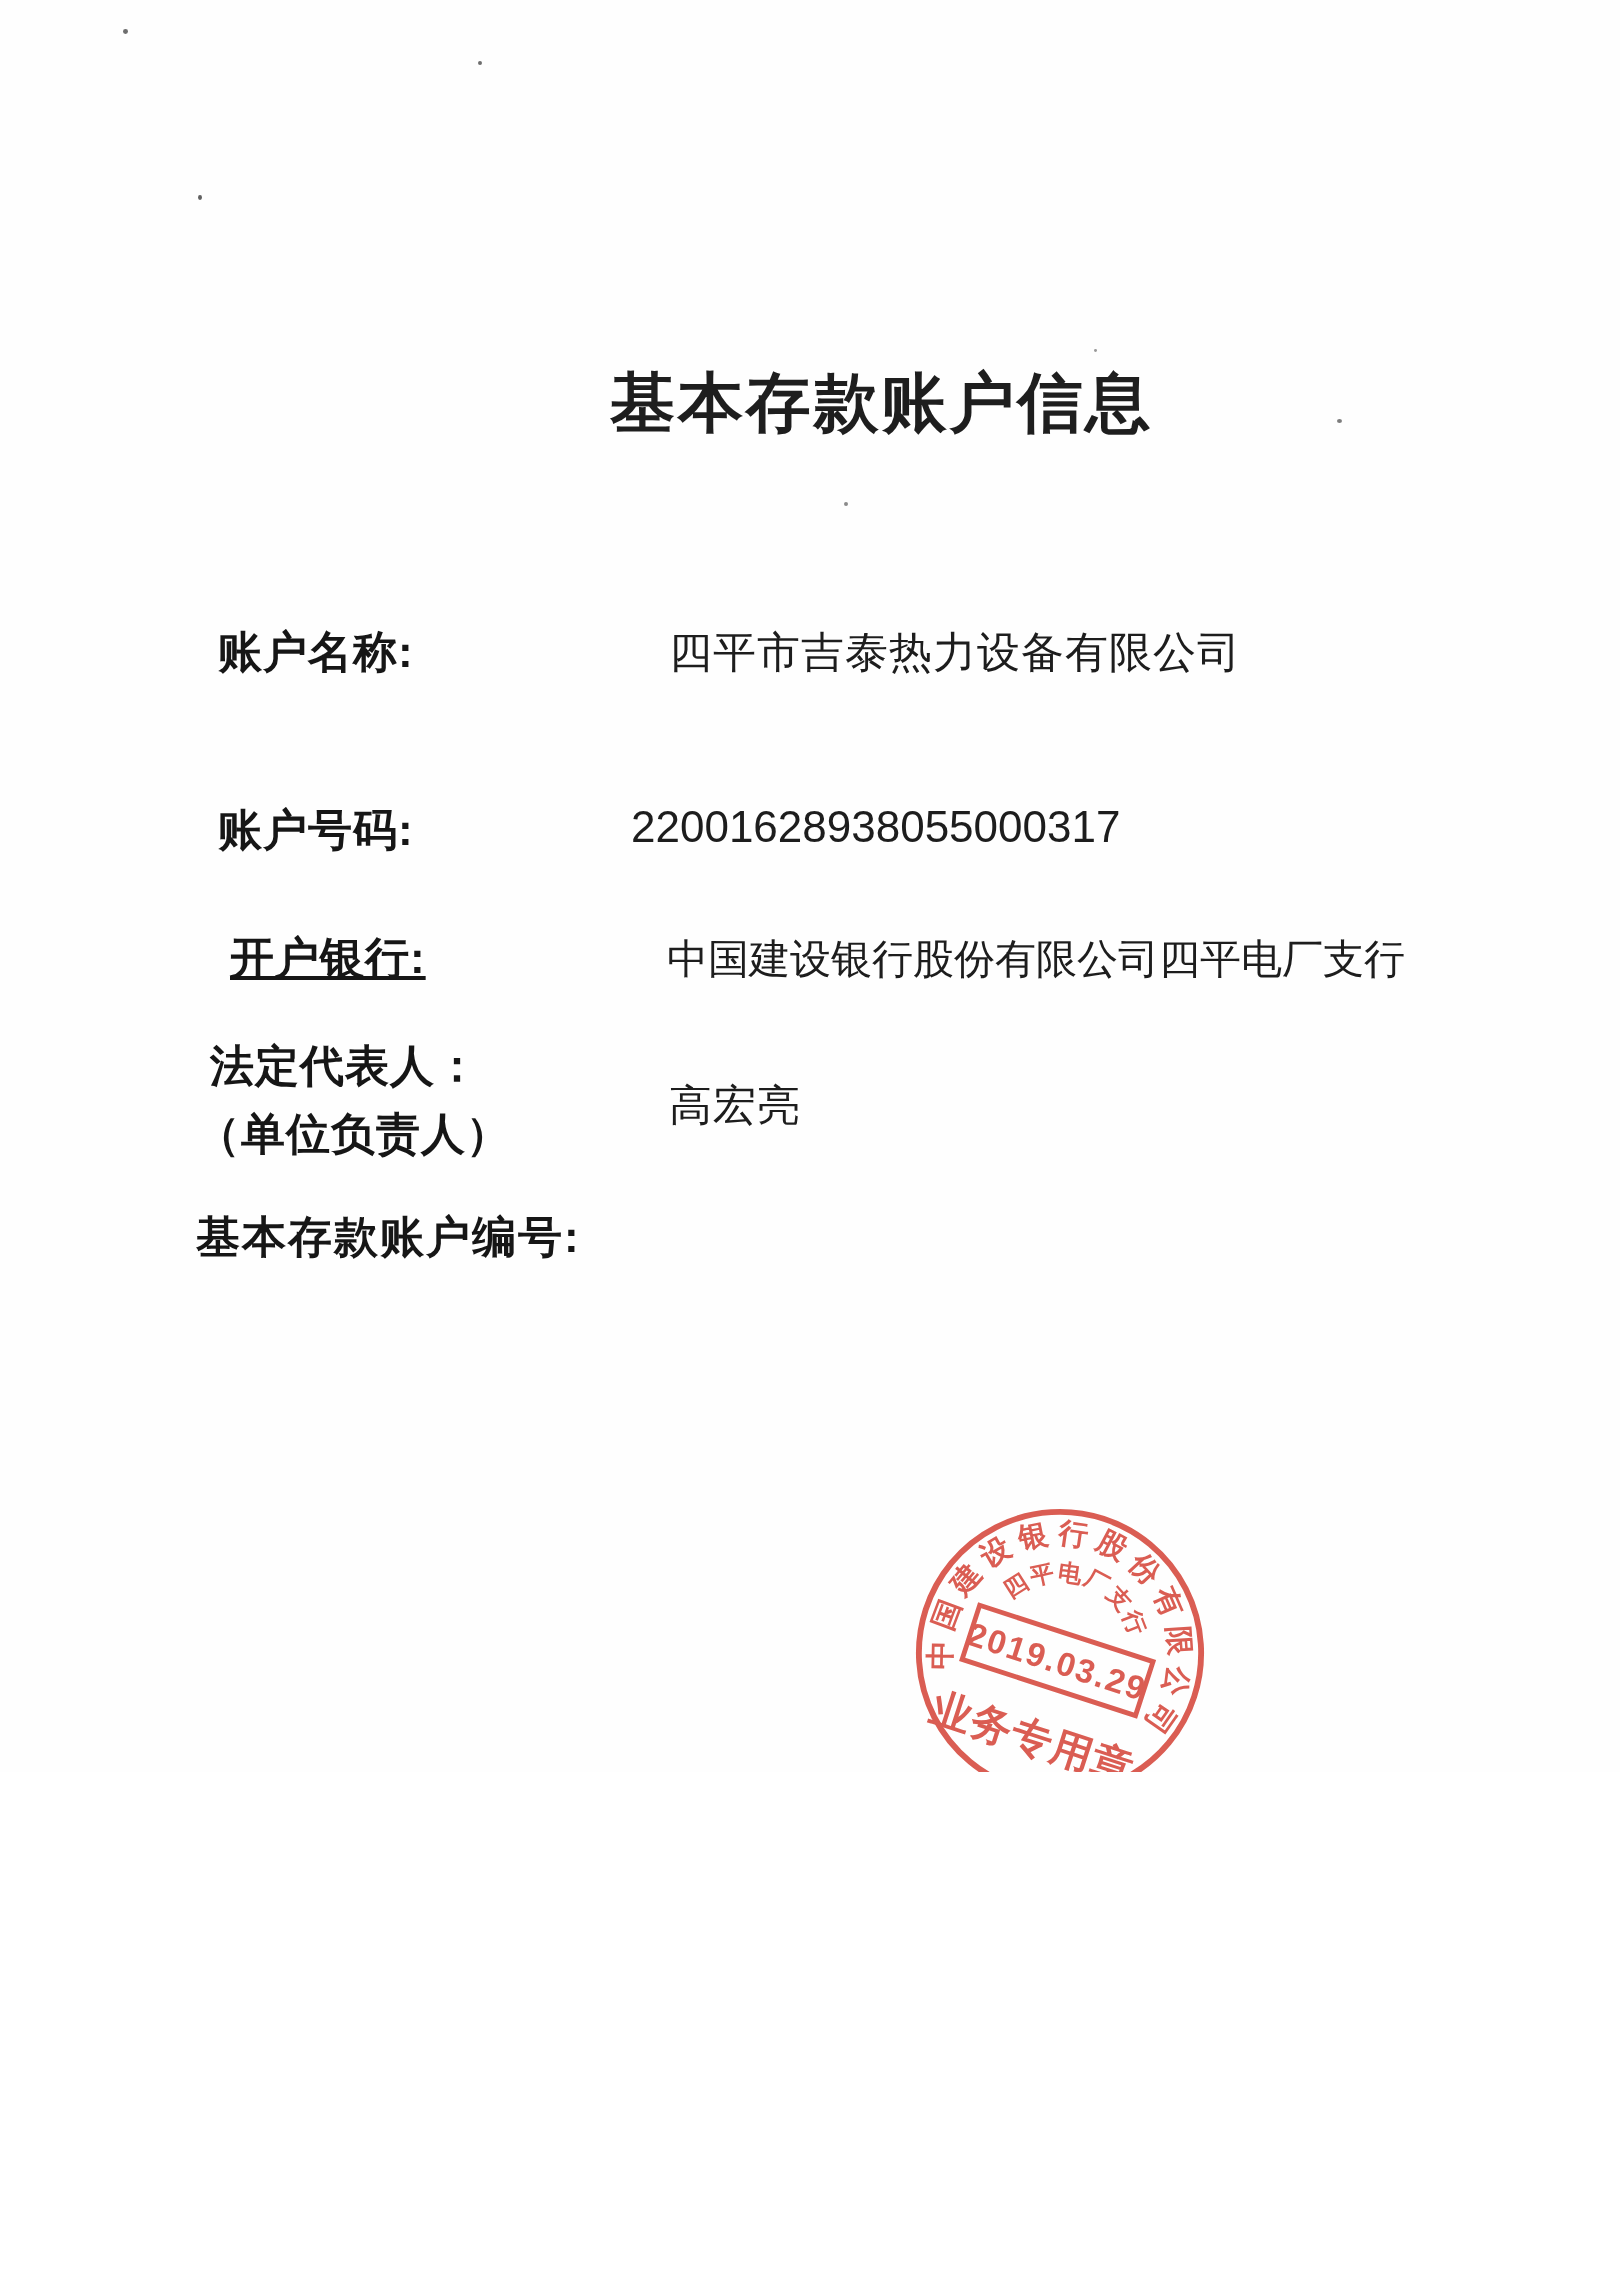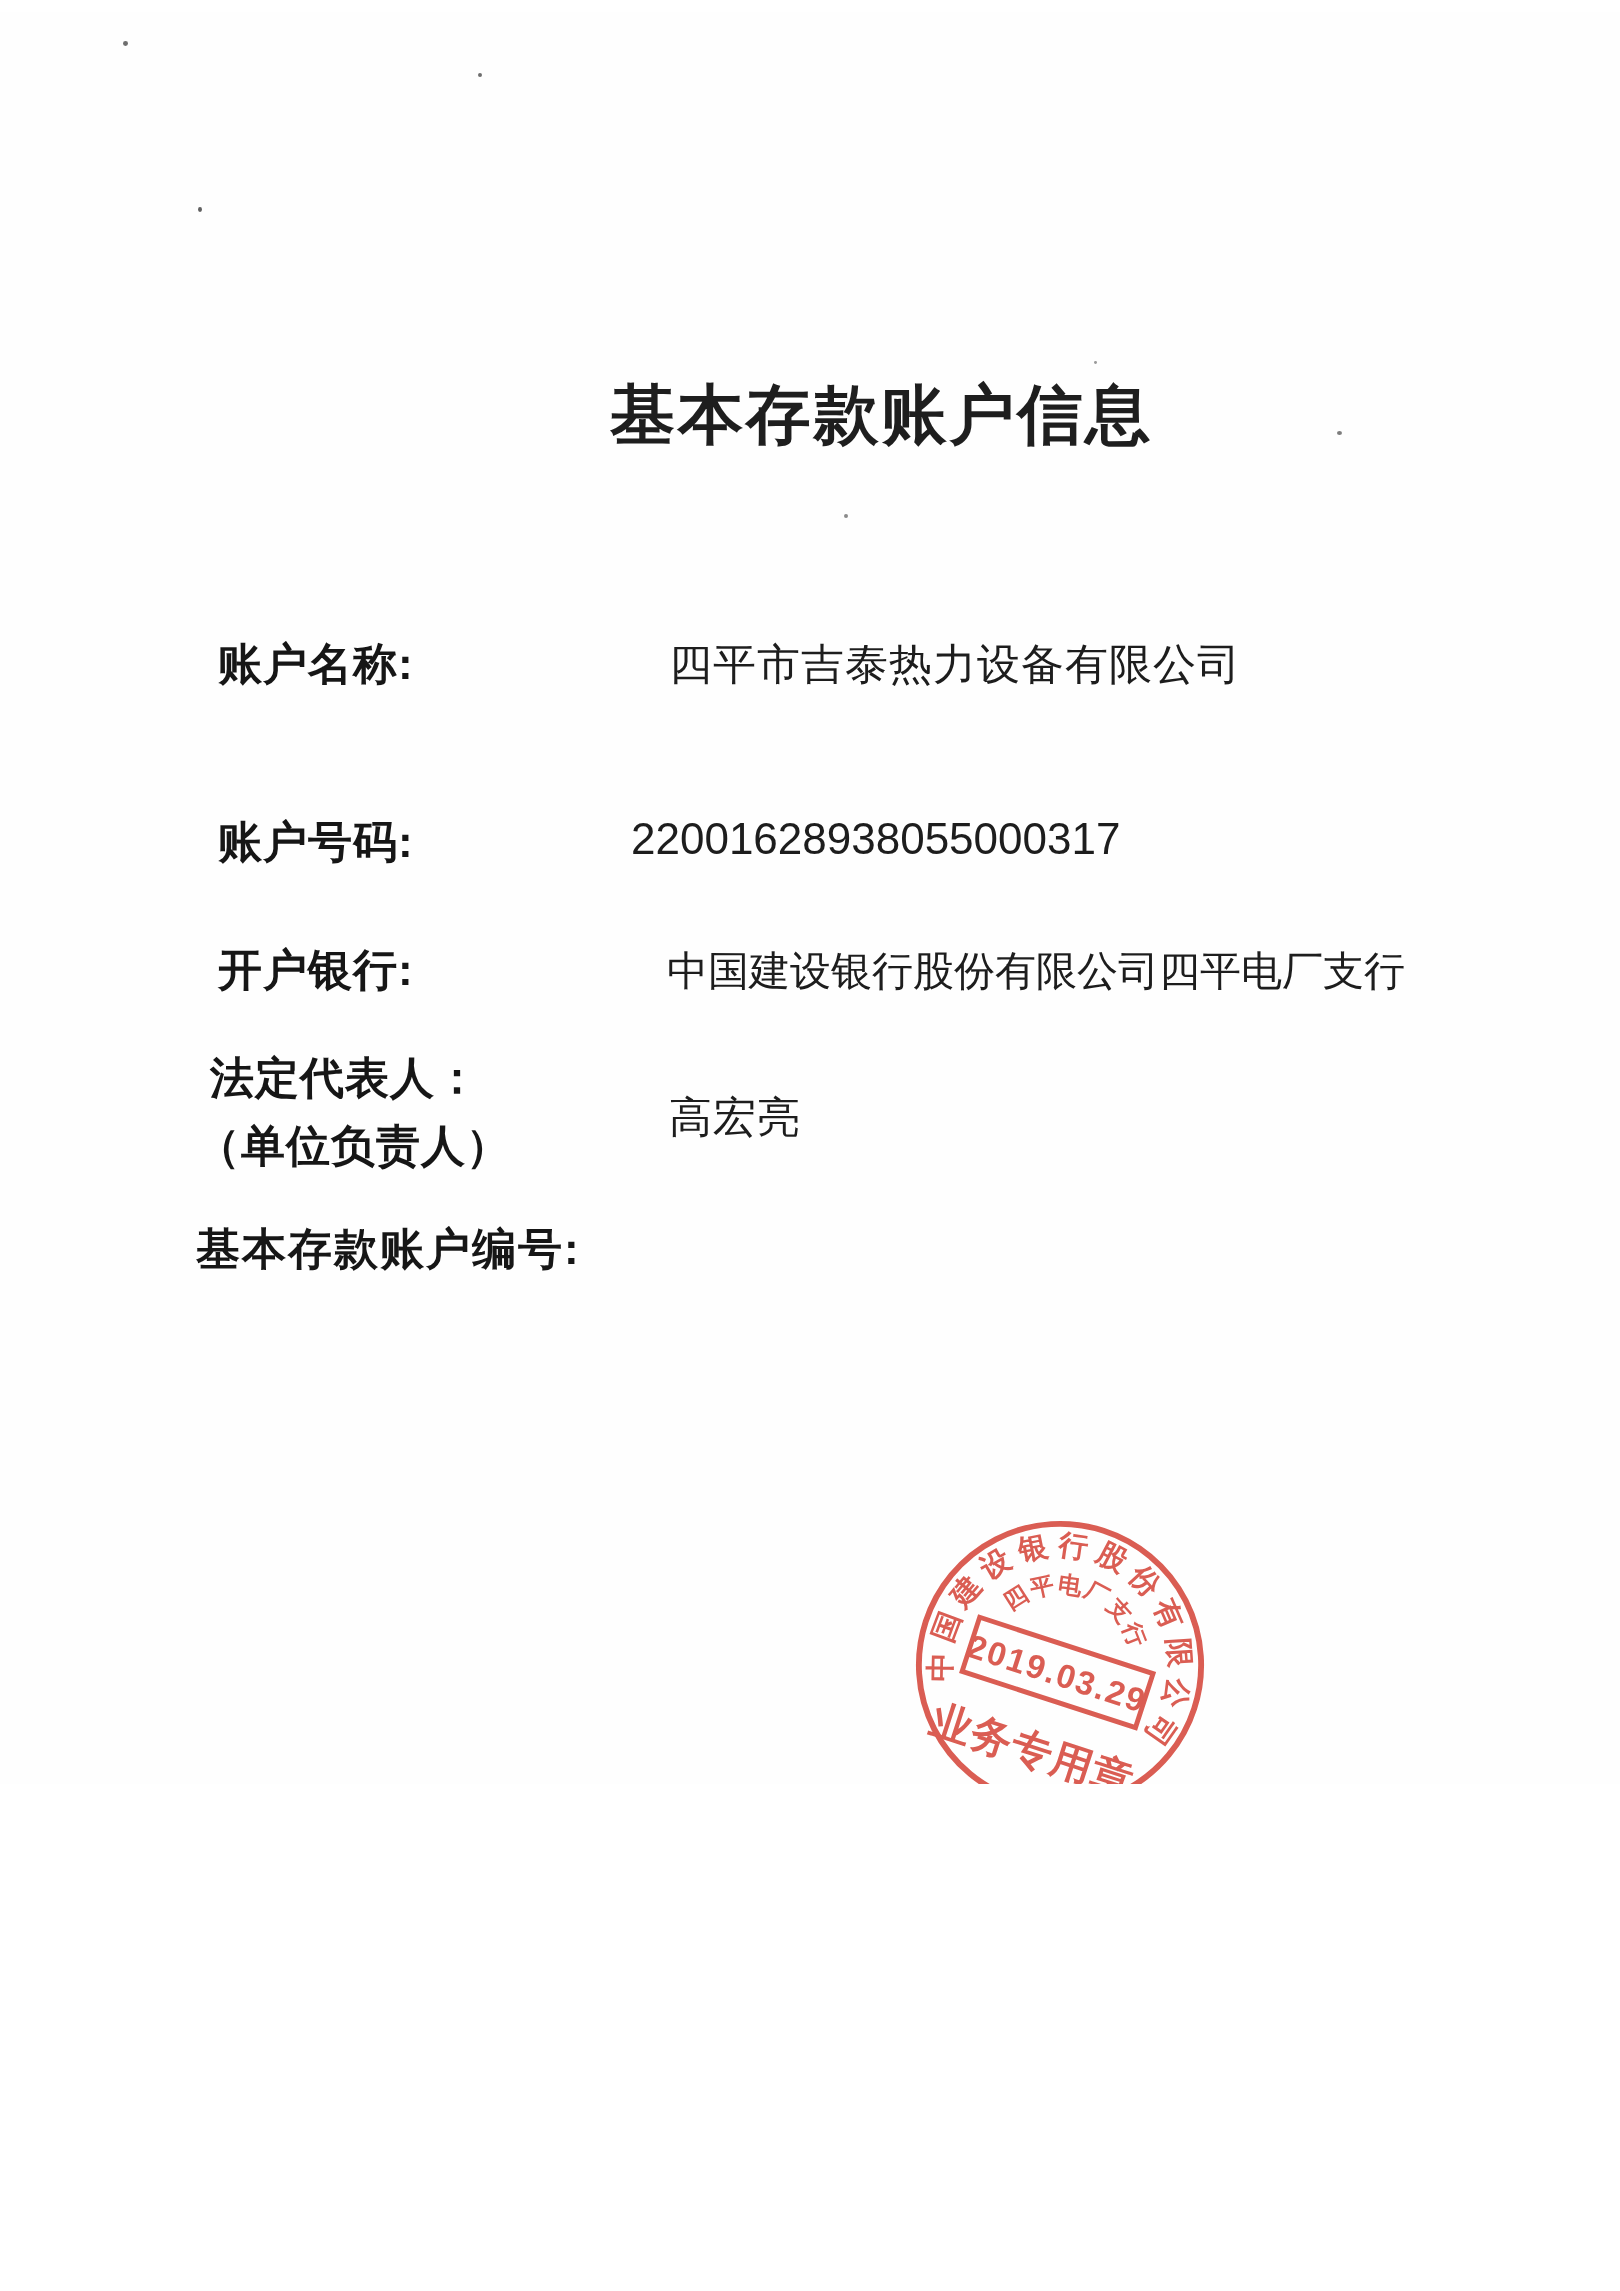--- a/index.html
+++ b/index.html
@@ -4,21 +4,20 @@
 <style>
   html, body { margin: 0; padding: 0; background: #ffffff; }
   .page {
     position: relative;
     width: 1620px;
     height: 1772px;
     background: #fefefe;
     overflow: hidden;
     font-family: "Liberation Sans", sans-serif;
     color: #1b1b1b;
-    margin-top: 12px;
   }
 
   
   .doc-title {
     position: absolute;
     left: 610px;
     top: 359px;
     margin: 0;
     font-size: 65px;
     font-weight: 700;
@@ -45,21 +44,21 @@
     white-space: nowrap;
     font-family: "Liberation Serif", serif;
     color: #1d1d1d;
   }
   .value.numeric { font-family: "Liberation Sans", sans-serif; letter-spacing: 0; }
 
   #f0-label { left: 218px; top: 623px; text-align: right; }
   #f0-value { left: 669px; top: 624px; font-size: 43px; }
   #f1-label { left: 218px; top: 801px; }
   #f1-value { left: 631px; top: 802px; font-size: 44px; }
-  #f2-label { left: 218px; top: 929px; }
+  #f2-label { left: 230px; top: 929px; text-decoration: underline; }
   #f2-value { left: 667px; top: 932px; font-size: 41px; letter-spacing: 0; }
   #f3-label1 { left: 210px; top: 1037px; }
   #f3-label2 { left: 196px; top: 1105px; }
   #f3-value  { left: 669px; top: 1077px; font-size: 43px; }
   #f4-label { left: 196px; top: 1208px; letter-spacing: 2px; }
   #f4-value { left: 682px; top: 1263px; font-size: 43px; letter-spacing: 1px; }
 
   
   .issue-date {
     position: absolute;

